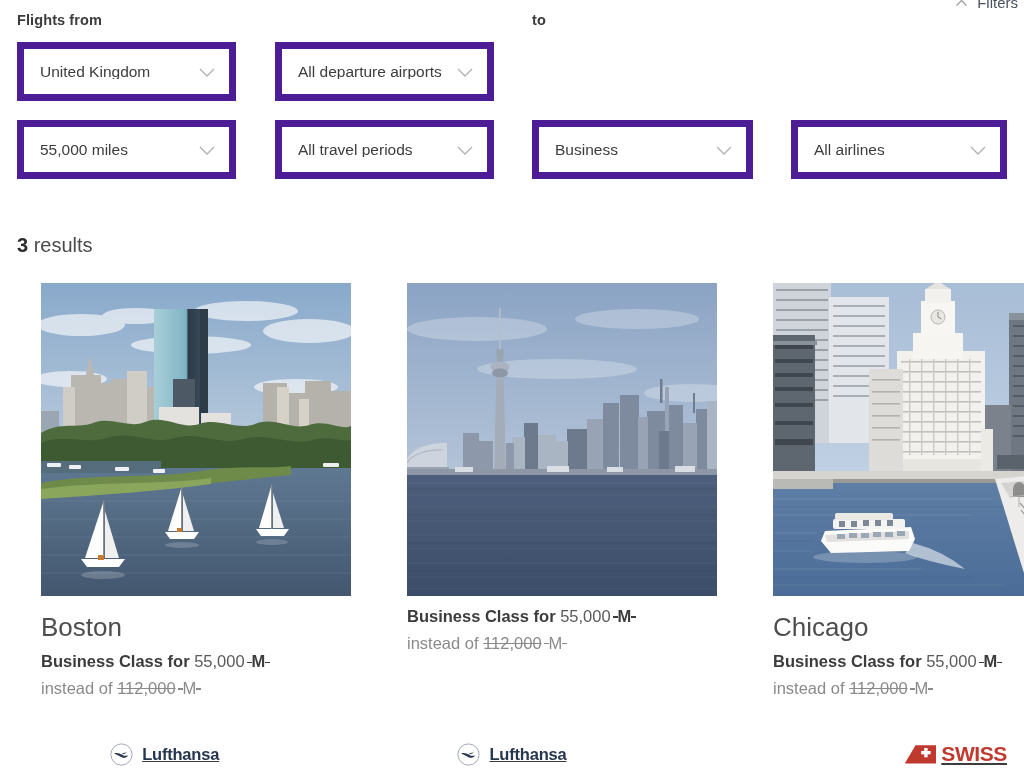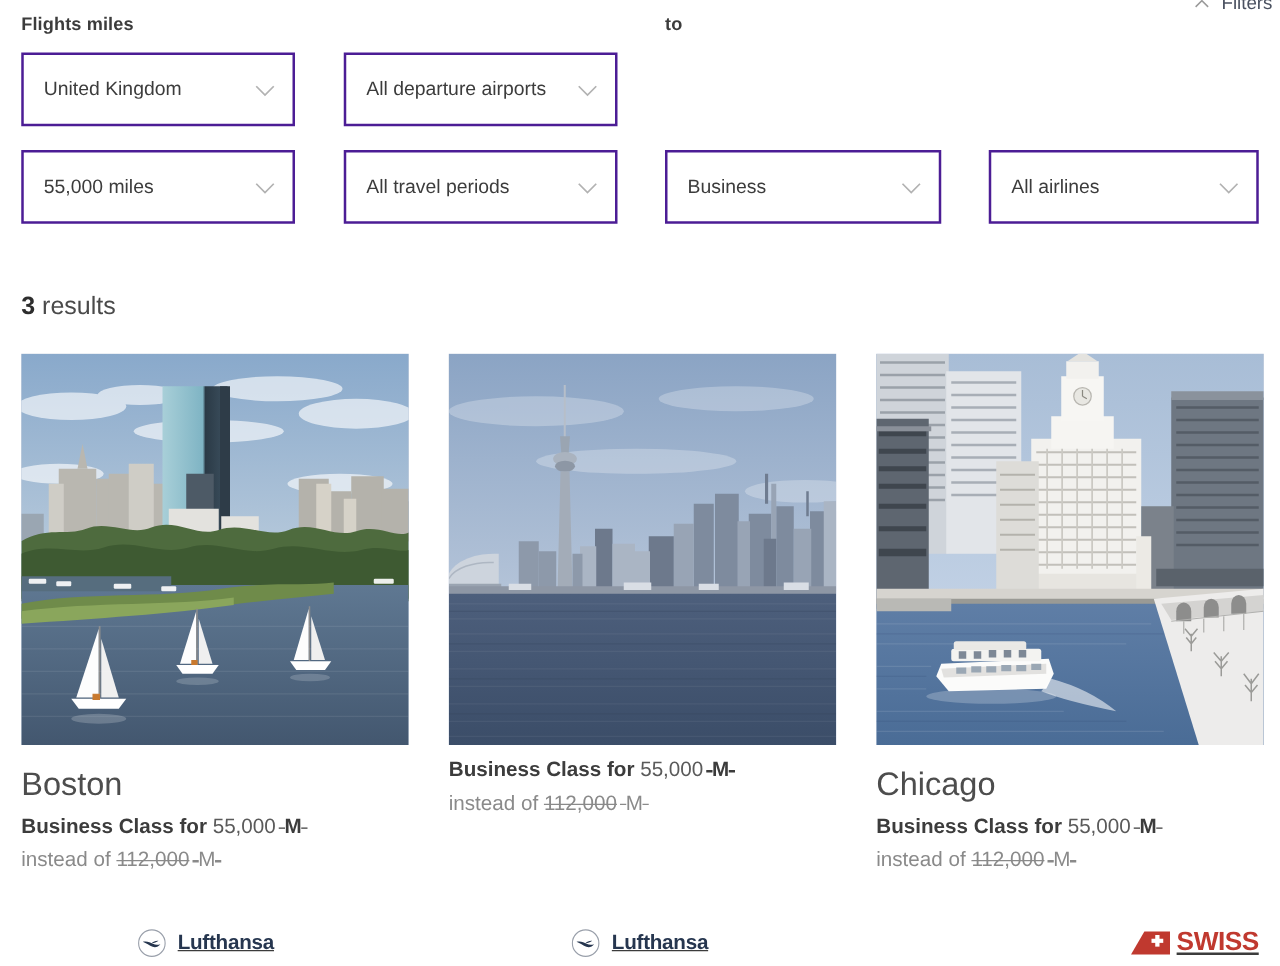--- a/index.html
+++ b/index.html
@@ -69,21 +69,21 @@
     position: relative;
     height: 59px;
     margin-top: 8px;
   }
   .select-row.row2 { margin-top: 19px; }
 
   .sel {
     position: absolute;
     top: 0;
     height: 59px;
-    border: 2px solid #4c1d95;
+    border: 7px solid #4c1d95;
     background: #ffffff;
     display: flex;
     align-items: center;
     padding: 0 11px 0 16px;
     cursor: pointer;
     user-select: none;
   }
   .sel .sel-val {
     font-size: 15.5px;
     color: #3c3c3c;
@@ -143,20 +143,21 @@
     position: absolute;
     top: 283px;
     left: 17px;
     width: 990px;
     display: flex;
     gap: 32px;
   }
   .card {
     width: 341px;
     position: relative;
+    margin-left: 24px;
   }
   .card-img {
     width: 310px;
     height: 313px;
     overflow: hidden;
     position: relative;
     cursor: pointer;
     background: #b8c3d6;
   }
   .card-img svg { display: block; width: 310px; height: 313px; }
@@ -265,21 +266,21 @@
       <svg viewBox="0 0 13 13" width="13" height="13" aria-hidden="true">
         <path d="M1.5 8.5 L6.5 3.5 L11.5 8.5" fill="none" stroke="#9a9a9a" stroke-width="1.2"></path>
       </svg>
     </span>
     <span>Filters</span>
   </div>
 
   <div class="filter-form">
 
     <div class="labels-row">
-      <span class="flbl from">Flights miles</span>
+      <span class="flbl from">Flights from</span>
       <span class="flbl to">to</span>
     </div>
 
     <div class="select-row row1">
 
       <div class="sel c1">
         <span class="sel-val">United Kingdom</span>
         <span class="chev">
           <svg viewBox="0 0 22 14" width="22" height="14" aria-hidden="true">
             <path d="M4 4 L11 11 L18 4" fill="none" stroke="#b2b2b2" stroke-width="1.4"></path>

